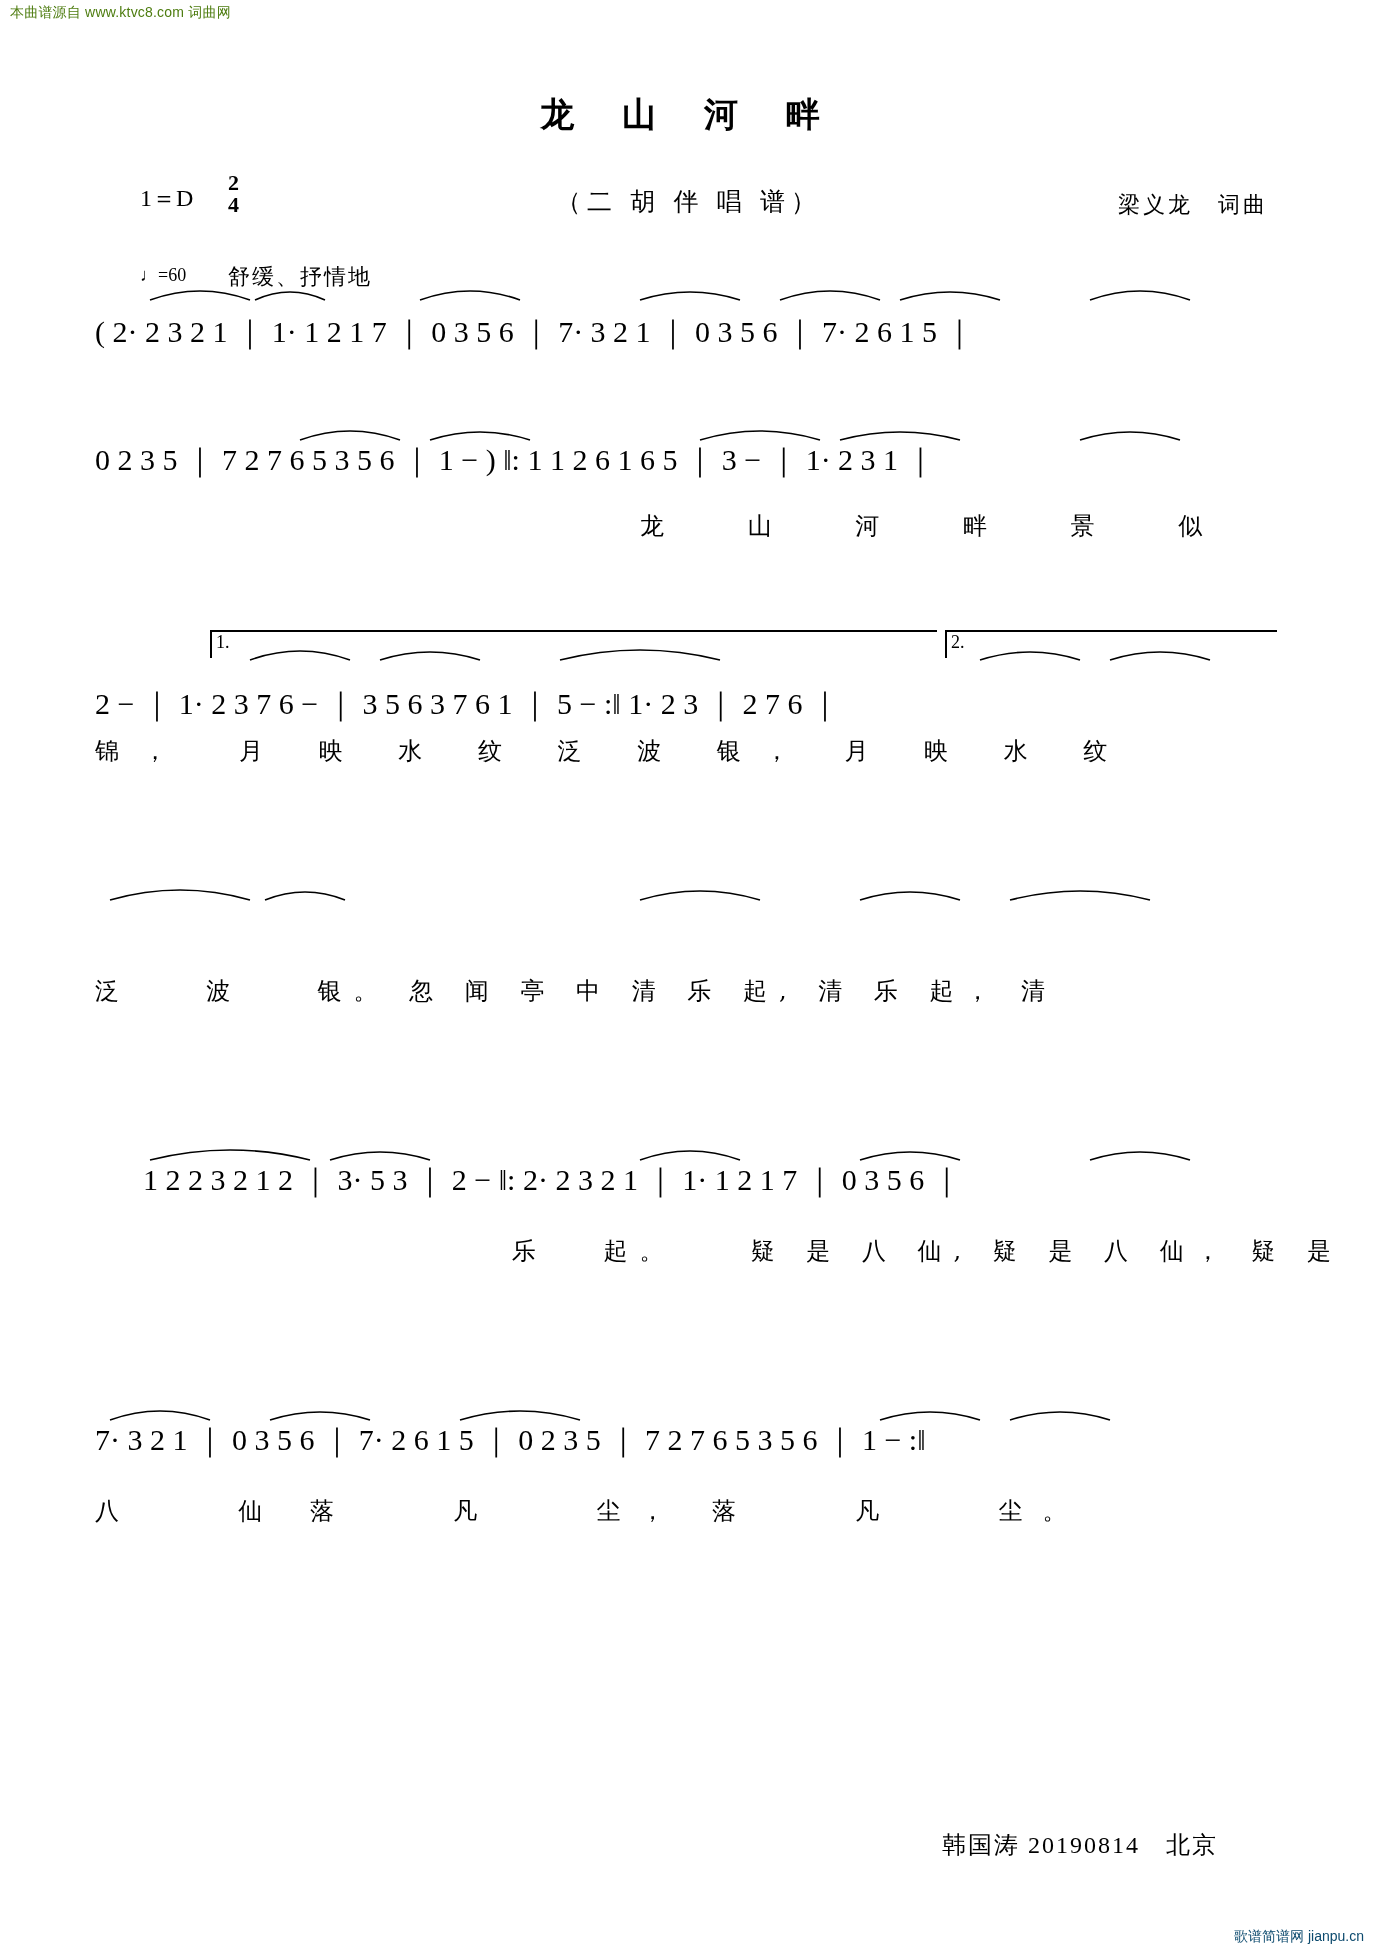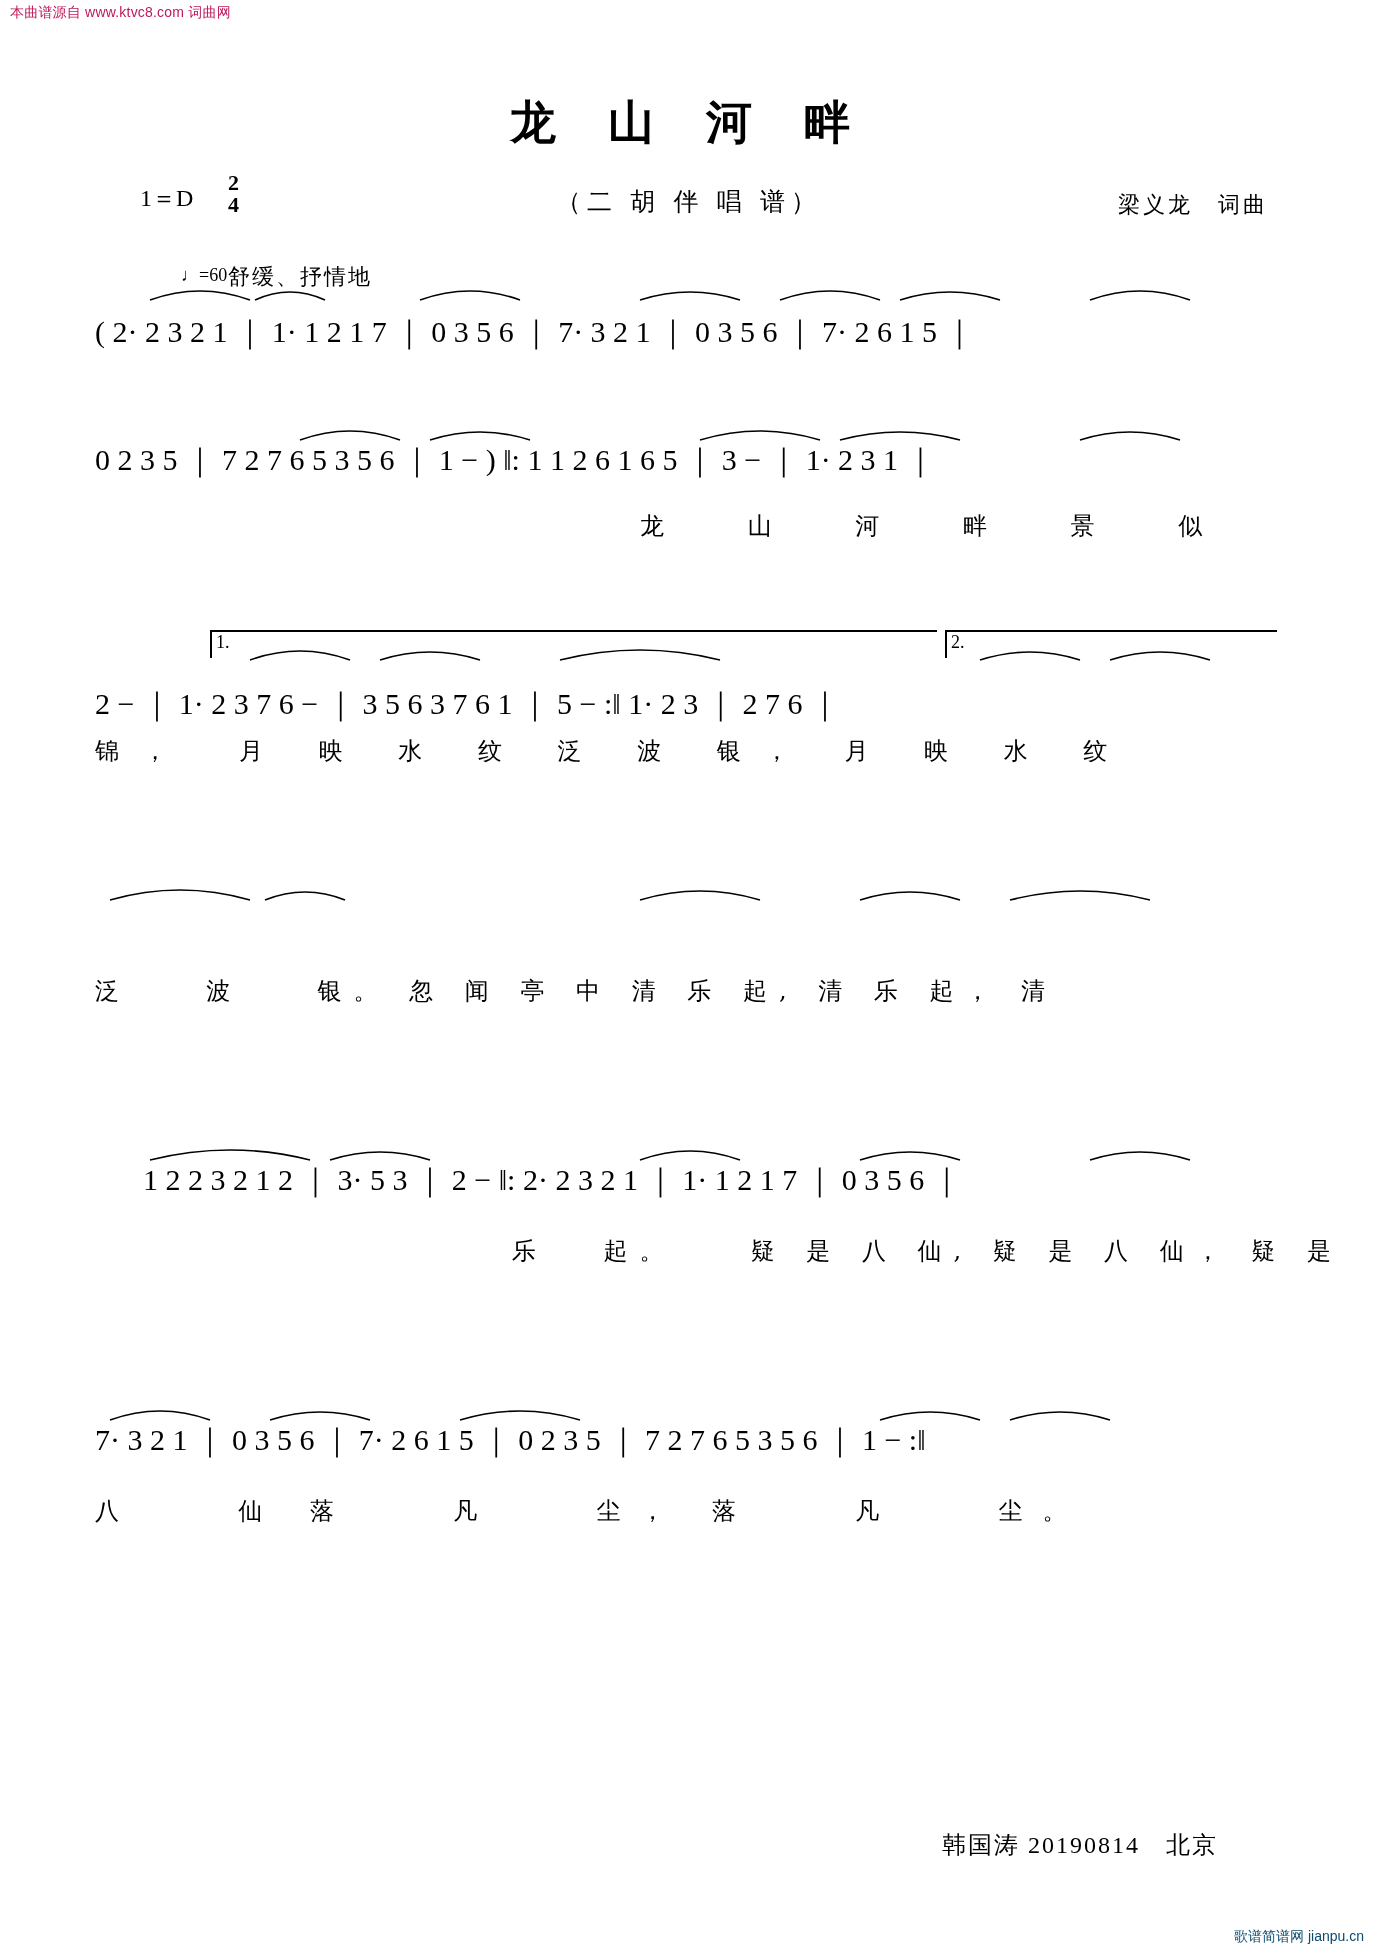--- a/index.html
+++ b/index.html
@@ -22,40 +22,40 @@
     height: 1956px;
   }
 
   
   .wm-top {
     position: absolute;
     left: 10px;
     top: 4px;
     font-size: 14px;
     font-family: "Liberation Sans", sans-serif;
-    color: #be185d;
+    color: #4d7c0f;
     letter-spacing: 0.2px;
   }
   .wm-bottom {
     position: absolute;
     right: 14px;
     bottom: 10px;
     font-size: 14px;
     font-family: "Liberation Sans", sans-serif;
     color: #0c4a6e;
   }
 
   
   .title {
     position: absolute;
     top: 92px;
     left: 0;
     width: 1378px;
     text-align: center;
-    font-size: 46px;
+    font-size: 34px;
     font-weight: bold;
     letter-spacing: 18px;
     font-family: "DejaVu Serif", serif;
   }
   .subtitle {
     position: absolute;
     top: 185px;
     left: 0;
     width: 1378px;
     text-align: center;
@@ -85,21 +85,20 @@
     right: 110px;
     top: 190px;
     font-size: 22px;
     letter-spacing: 3px;
   }
   .tempo {
     position: absolute;
     left: 140px;
     top: 265px;
     font-size: 18px;
-    margin-left: 41px;
   }
   .mood {
     position: absolute;
     left: 228px;
     top: 262px;
     font-size: 22px;
     letter-spacing: 2px;
   }
 
   

